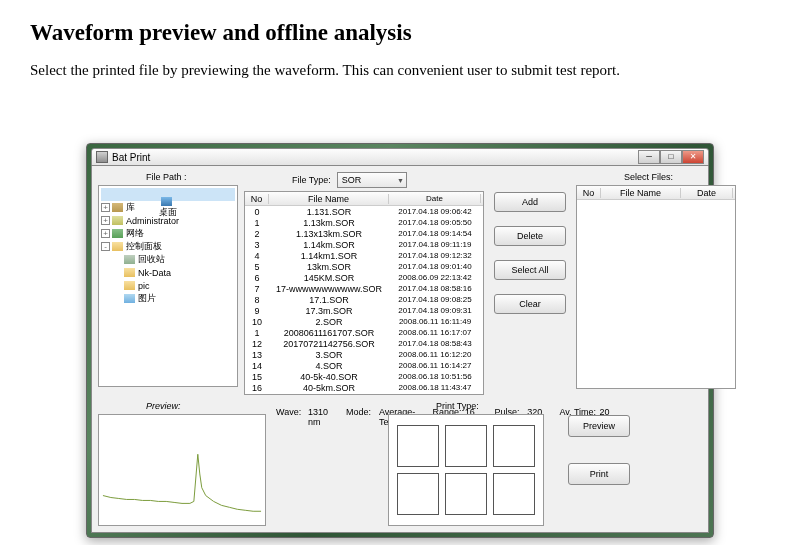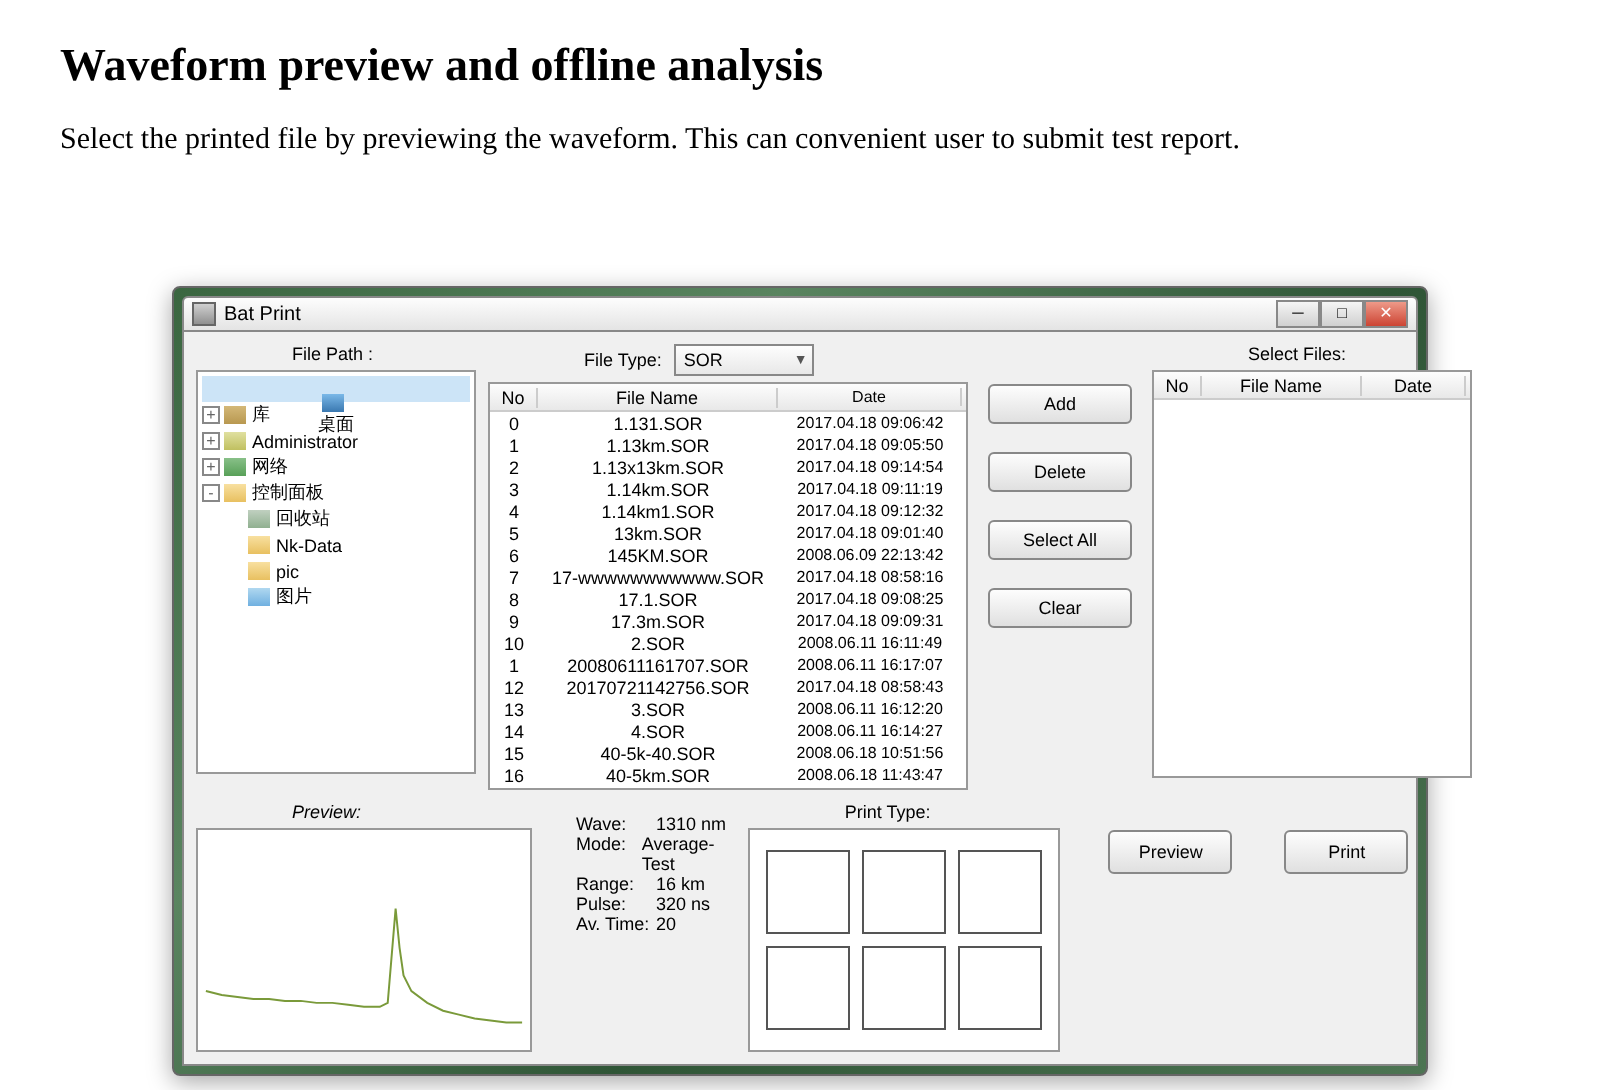--- a/index.html
+++ b/index.html
@@ -48,26 +48,26 @@
   .right-table .body { height: 188px; }
   .midbtns { display:flex; flex-direction:column; gap:14px; padding: 20px 4px 0; }
   .winbutton { width: 72px; height: 20px; background: linear-gradient(#fdfdfd,#e0e0e0); border: 1px solid #888; border-radius: 3px; font-size: 9px; text-align:center; line-height:18px; cursor:pointer; }
   .select { width:70px; height:16px; background: linear-gradient(#fdfdfd,#e8e8e8); border:1px solid #888; font-size:9px; padding:0 14px 0 4px; position:relative; line-height:14px; }
   .select::after { content:"▼"; position:absolute; right:2px; top:1px; font-size:7px; color:#555; }
   .select.wide { width: 140px; }
   .bottom { display:flex; gap:6px; margin-top:6px; }
   .preview-panel { width: 168px; font-style: italic; }
   .preview-canvas { width: 168px; height: 112px; background:#fff; border:1px solid #999; position:relative; }
   .preview-canvas svg { width:100%; height:100%; }
-  .info-panel { width: 110px; padding: 6px 4px; display:flex; flex-direction:column; font-size:9px;margin-left:12px; }
+  .info-panel { width: 110px; padding: 6px 4px; display:flex; gap:10px; font-size:9px; }
   .info-row { display:flex; }
   .info-row .k { width: 40px; }
   .thumbs { width: 156px; height: 112px; background:#fff; border:1px solid #999; display:grid; grid-template-columns: repeat(3, 1fr); grid-template-rows: repeat(2, 1fr); gap:6px; padding:10px 8px; }
   .thumb { border:1px solid #555; }
-  .rightbtns { display:flex; flex-direction:row; gap:26px; padding: 14px 0 0 18px; }
+  .rightbtns { display:flex; flex-direction:column; gap:26px; padding: 14px 0 0 18px; }
   .rightbtns .winbutton { width: 62px; height: 22px; line-height:20px; }
   ::-webkit-scrollbar { width: 12px; height:12px; }
   ::-webkit-scrollbar-track { background:#f0f0f0; border:1px solid #ccc; }
   ::-webkit-scrollbar-thumb { background: linear-gradient(#e0e0e0,#c8c8c8); border:1px solid #aaa; border-radius:2px; }
   ::-webkit-scrollbar-button { background: linear-gradient(#f0f0f0,#d8d8d8); border:1px solid #aaa; height:12px; }
 </style>
 </head>
 <body>
 
 <div class="doc-title">Waveform preview and offline analysis</div>

